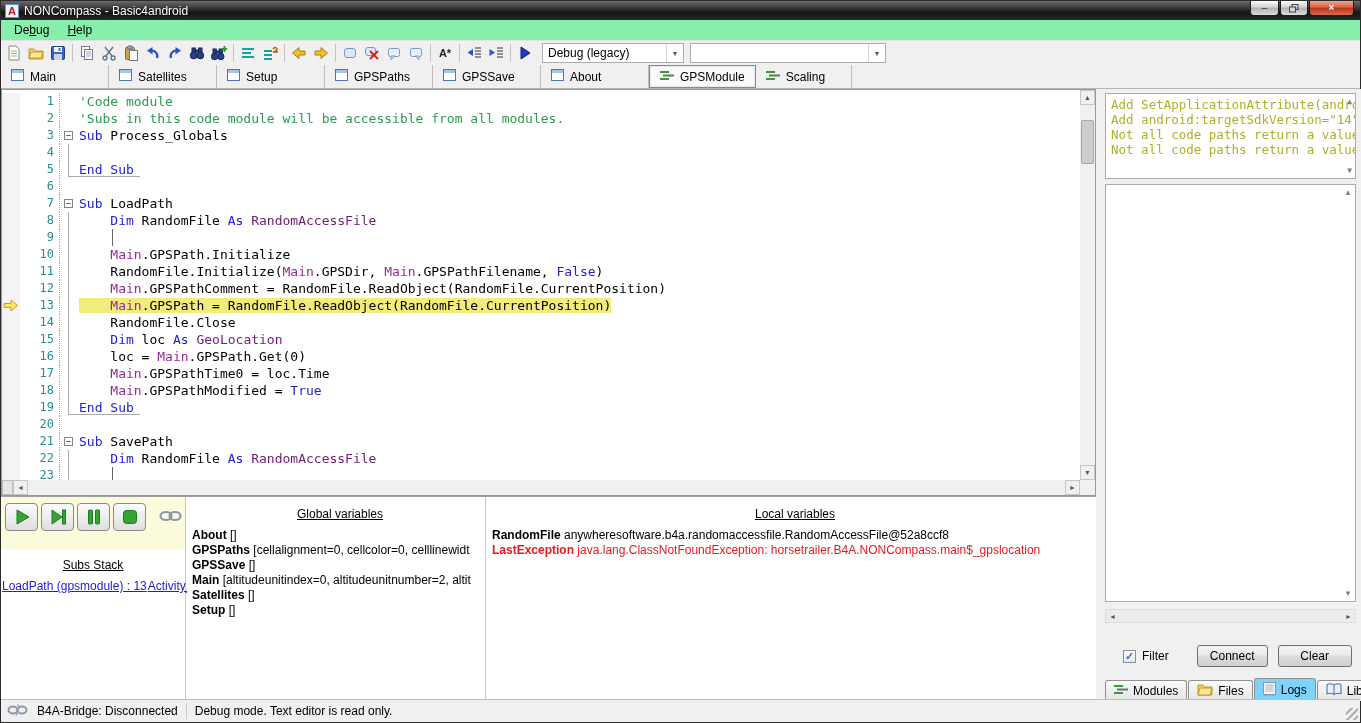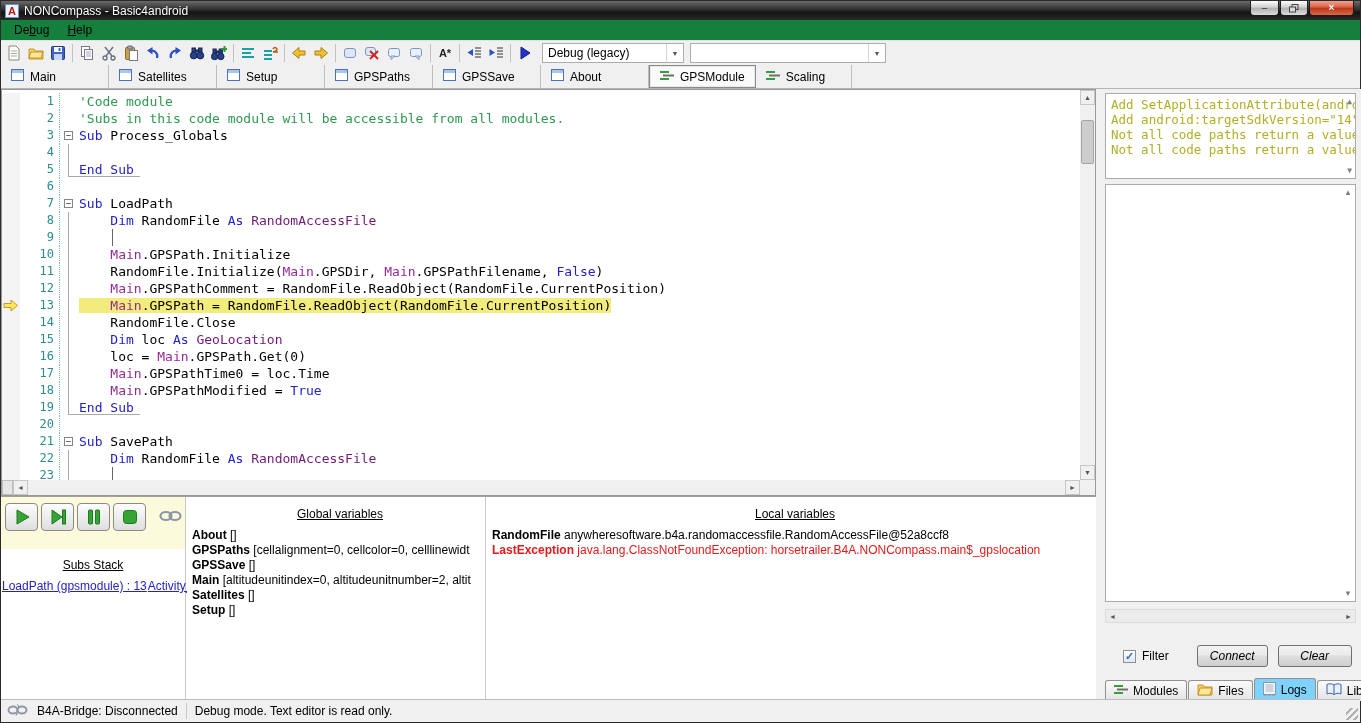--- a/index.html
+++ b/index.html
@@ -17,21 +17,21 @@
   .win-controls { position:absolute; right:6px; top:0; display:flex; }
   .win-btn { height:15px; border:1px solid #1c1c1c; border-top:none; border-radius:0 0 4px 4px;
              background:linear-gradient(180deg,#fdfdfd,#cfcfcf 45%,#b0b0b0 50%,#dcdcdc);
              display:flex; align-items:center; justify-content:center;
              font-size:10px; color:#333; line-height:10px; }
   .win-btn.minimize { width:29px; } .win-btn.restore { width:28px; margin-left:1px; }
   .win-btn.close { width:45px; margin-left:1px; color:#fff;
              background:linear-gradient(180deg,#f0a492,#d95f43 45%,#bb3318 50%,#d96a4a); font-weight:bold; }
 
   
-  .menubar { height:21px; background:#15803d; border-bottom:1px solid #e2e2e2;
+  .menubar { height:21px; background:#86efac; border-bottom:1px solid #e2e2e2;
              display:flex; align-items:center; padding-left:4px; }
   .menu-item { padding:2px 9px; }
   .menu-item u { text-decoration:underline; }
 
   
   .toolbar { height:24px; background:#f0f0f0; display:flex; align-items:center; padding-left:2px; }
   .tbtn { width:22px; height:22px; display:flex; align-items:center; justify-content:center; }
   .tsep { width:1px; height:18px; background:#c2c2c2; margin:0 3px; }
   .tbtn.txt { font-size:11px; font-weight:bold; color:#222; }
   .combo { height:20px; background:#fff; border:1px solid #abadb3; display:flex; align-items:center;
@@ -120,21 +120,21 @@
   .rp-hscroll { position:absolute; left:4px; right:6px; top:520px; height:14px; background:#ebebeb;
                 border:1px solid #dcdcdc; display:flex; align-items:center; justify-content:space-between;
                 font-size:7px; color:#555; padding:0 3px; }
   .filter-row { position:absolute; left:0; right:0; top:552px; height:30px; display:flex; align-items:center; }
   .checkbox { width:13px; height:13px; border:1px solid #8e8f8f; background:linear-gradient(180deg,#fff,#dce8f2);
               margin-left:22px; display:flex; align-items:center; justify-content:center;
               color:#3c6eb4; font-size:11px; line-height:11px; font-weight:bold; }
   .filter-label { margin-left:6px; }
   .win-push { height:22px; border:1px solid #707070; border-radius:3px;
               background:linear-gradient(180deg,#f2f2f2,#ebebeb 45%,#dddddd 50%,#cfcfcf);
-              display:flex; align-items:center; justify-content:center;font-style:italic; }
+              display:flex; align-items:center; justify-content:center; }
   .btn-connect { width:71px; margin-left:28px; } .btn-clear { width:74px; margin-left:10px; }
   .rp-tabs { position:absolute; left:4px; top:589px; height:23px; display:flex; align-items:flex-end; }
   .rp-tab { height:21px; display:flex; align-items:center; gap:5px; padding:0 8px;
             border:1px solid #919191; border-bottom:none; border-radius:3px 3px 0 0;
             background:linear-gradient(180deg,#fafafa,#e4e4e4); margin-right:1px; white-space:nowrap; }
   .rp-tab.selected { height:23px; background:#7dd3fc; }
 
   
   .statusbar { position:absolute; left:0; bottom:0; width:100%; height:23px; background:#f0f0f0;
                border-top:1px solid #bdbdbd; display:flex; align-items:center; }

